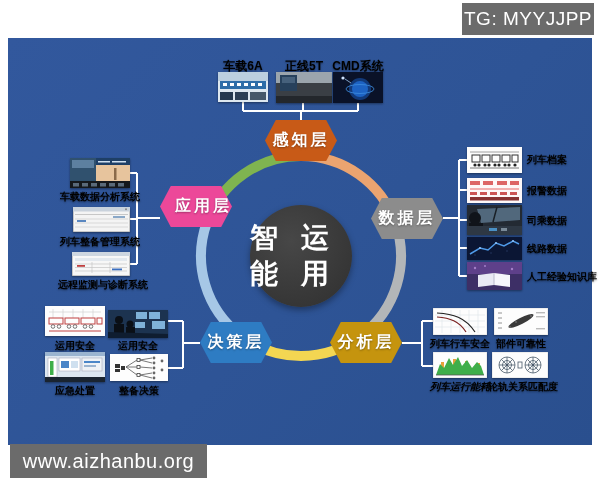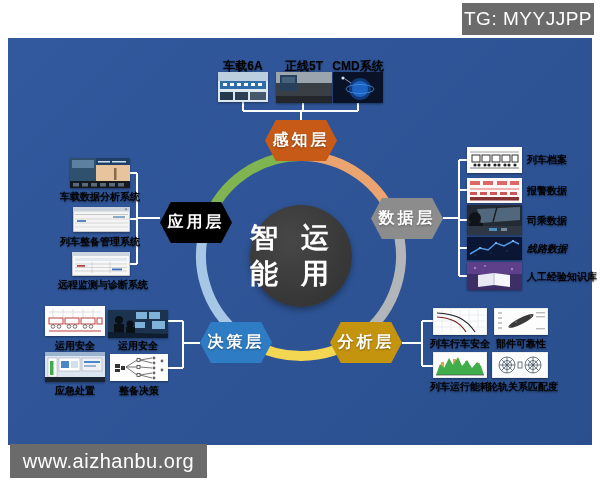--- a/index.html
+++ b/index.html
@@ -15,21 +15,21 @@
   svg{display:block;}
   #wires{left:0;top:0;width:600px;height:480px;pointer-events:none;}
   .hex{width:72px;height:41px;display:flex;align-items:center;justify-content:center;
        color:#fff;font-weight:bold;font-size:16px;letter-spacing:3px;
        clip-path:polygon(15% 0%,85% 0%,100% 50%,85% 100%,15% 100%,0% 50%);
        text-shadow:0 1px 2px rgba(0,0,0,.35);}
   #hex-perception{left:265px;top:120px;background:#c85a17;}
   #hex-data{left:371px;top:198px;background:#8c8c8c;}
   #hex-analysis{left:330px;top:322px;background:#c5940e;}
   #hex-decision{left:200px;top:322px;background:#2e7cc3;}
-  #hex-application{left:160px;top:202px;background:#000000;}
+  #hex-application{left:160px;top:186px;background:#ec4899;justify-content:flex-end;}
   #center-circle{left:250px;top:205px;width:102px;height:102px;border-radius:50%;
        background:radial-gradient(circle at 40% 35%,#474747,#353535 75%);
        display:flex;flex-direction:row;align-items:center;justify-content:center;
        color:#fff;font-weight:bold;font-size:28px;letter-spacing:5px;line-height:36px;
        box-shadow:0 3px 6px rgba(0,0,0,.35);}
   .lbl{color:#000000;font-weight:bold;text-shadow:0 1px 2px rgba(0,0,0,.45);white-space:nowrap;}
   .lbl-top{font-size:12px;text-align:center;}
   .lbl-side{font-size:10px;}
   .lbl-c{font-size:10px;text-align:center;}
   .thumb{box-shadow:0 1px 2px rgba(0,0,0,.4);}
@@ -193,21 +193,21 @@
           <circle cx="29" cy="6" r="1"></circle>
           <circle cx="46" cy="4" r="1"></circle>
         </g>
       <g fill="#2b3f6b">
           <circle cx="8" cy="18" r="0.7"></circle>
           <circle cx="24" cy="16" r="0.7"></circle>
           <circle cx="40" cy="14" r="0.7"></circle>
         </g>
       </svg>
   </div>
-  <div class="abs lbl lbl-side" style="left:527px;top:242px;font-style:italic;">线路数据</div>
+  <div class="abs lbl lbl-side" style="left:527px;top:242px;">线路数据</div>
   <div class="abs thumb" style="left:467px;top:262px;width:55px;height:28px;">
     <svg viewBox="0 0 55 28">
         <rect width="55" height="28" fill="#3d2f66"></rect>
       <rect width="55" height="12" fill="#7a4fa8" opacity="0.55"></rect>
       <g fill="#b58fd8" opacity="0.8">
           <circle cx="8" cy="6" r="1.2"></circle>
           <circle cx="18" cy="4" r="1"></circle>
           <circle cx="45" cy="7" r="1.2"></circle>
         </g>
       <polygon points="27,23 11,25 11,13 27,11" fill="#e9e9f4"></polygon>
@@ -413,21 +413,21 @@
       <g fill="#e8a23a">
           <rect x="8" y="10" width="3" height="13"></rect>
           <rect x="20" y="7" width="3" height="16"></rect>
           <rect x="32" y="9" width="3" height="14"></rect>
           <rect x="44" y="11" width="3" height="12"></rect>
         </g>
       <polygon points="3,23 7,12 11,16 16,6 20,13 25,5 29,14 34,8 39,16 44,10 48,14 51,23" fill="#3fae4a"></polygon>
       <line x1="3" y1="23" x2="51" y2="23" stroke="#555" stroke-width="0.8"></line>
       </svg>
   </div>
-  <div class="abs lbl lbl-c" style="left:428px;top:380px;width:64px;">列车运行能耗</div>
+  <div class="abs lbl lbl-c" style="left:428px;top:380px;width:64px;font-style:italic;">列车运行能耗</div>
   <div class="abs thumb" style="left:492px;top:352px;width:56px;height:26px;">
     <svg viewBox="0 0 56 26">
         <rect width="56" height="26" fill="#fdfdfd" stroke="#ccc" stroke-width="0.6"></rect>
       <g fill="none" stroke="#4a5a6a" stroke-width="0.8">
         <circle cx="15" cy="13" r="8"></circle>
           <circle cx="15" cy="13" r="4.5"></circle>
           <line x1="7" y1="13" x2="23" y2="13"></line>
           <line x1="15" y1="5" x2="15" y2="21"></line>
           <line x1="9.3" y1="7.3" x2="20.7" y2="18.7"></line>
           <line x1="20.7" y1="7.3" x2="9.3" y2="18.7"></line>

